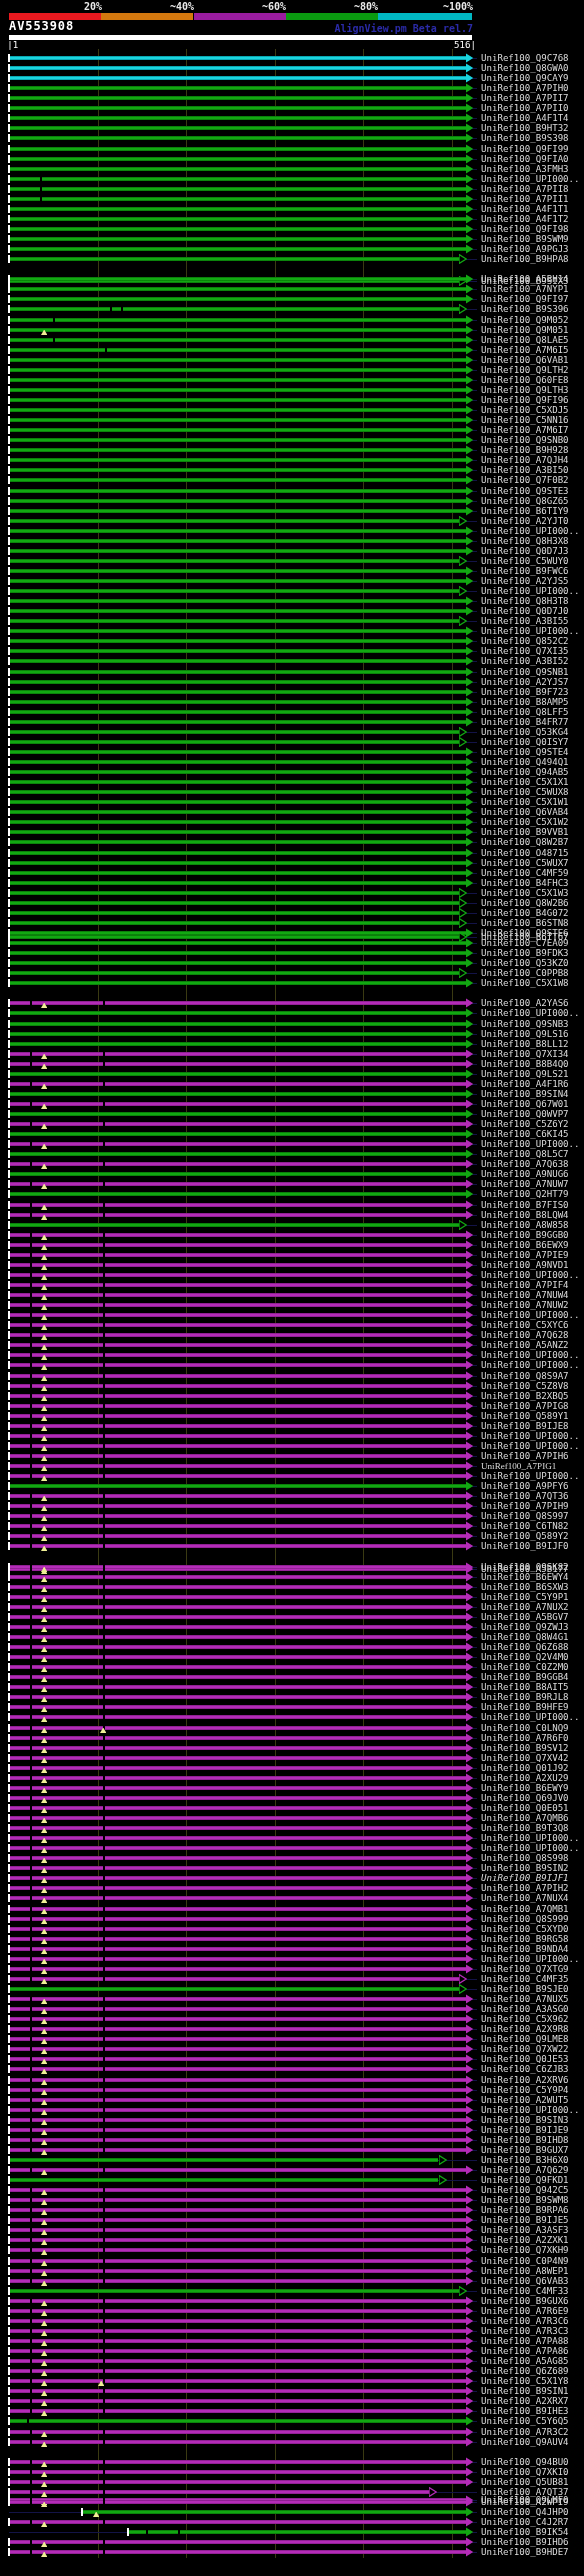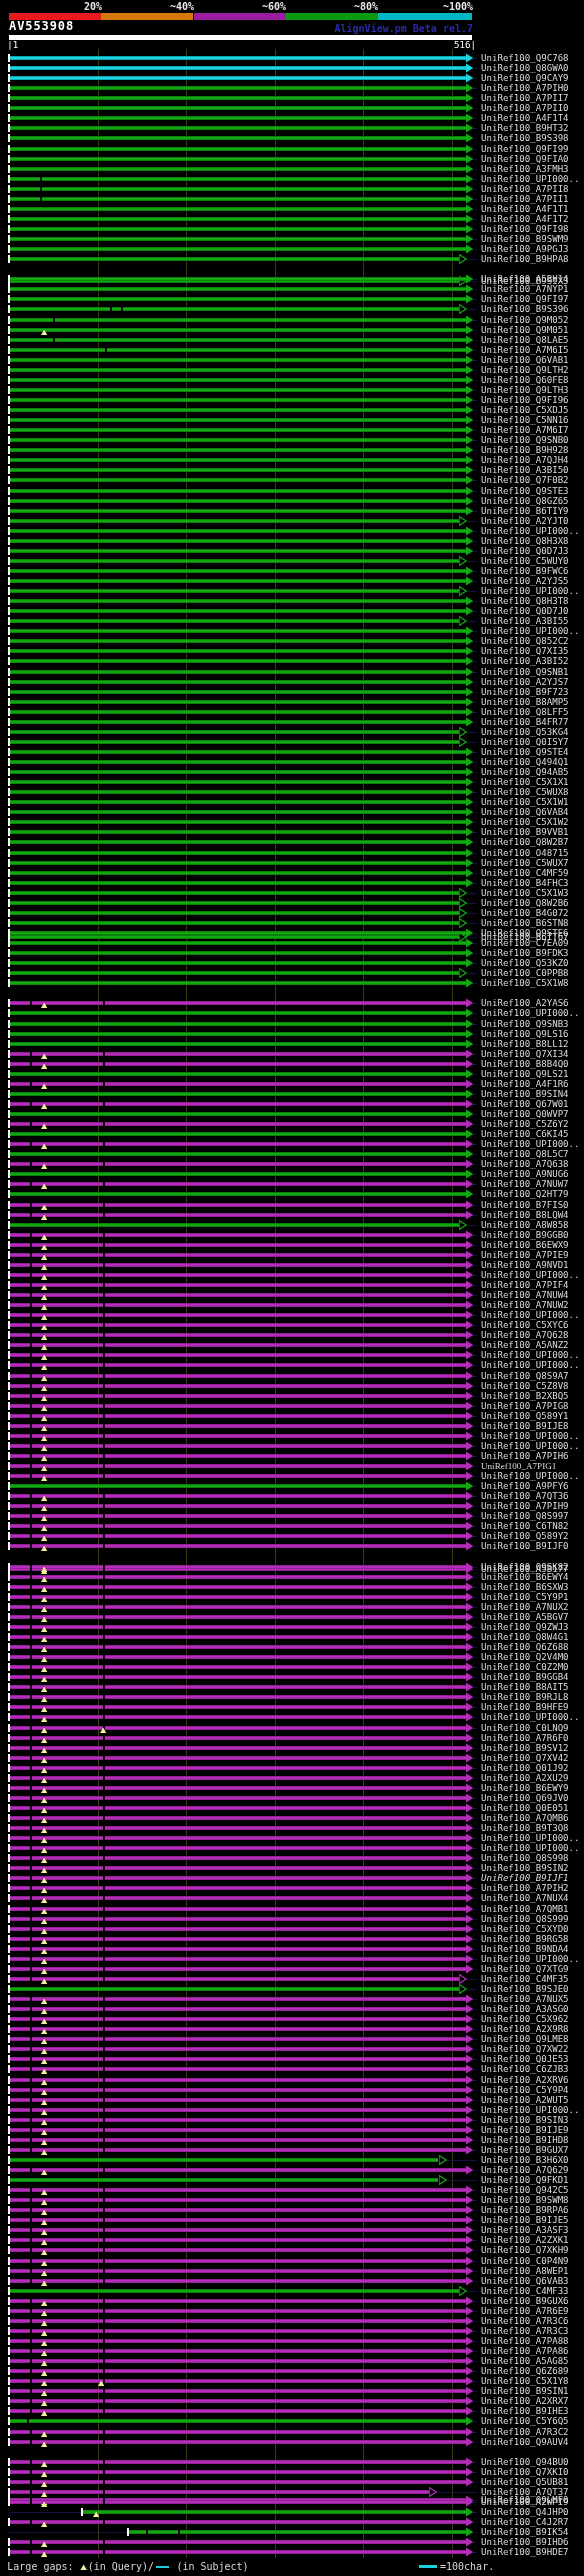--- a/index.html
+++ b/index.html
@@ -2719,19 +2719,14 @@
         <div class="gaptick" style="left: 30px;"></div>
         <div class="gaptick" style="left: 103px;"></div>
         <div class="tri" style="left: 41px;"></div>
         <svg width="8.2" height="10" style="position: absolute; left: 466px; top: 0px;" viewBox="0 0 9 11">
           <polygon points="0,0.5 8,5.5 0,10.5" fill="#b42cb8"></polygon>
         </svg>
         <span class="rowlabel">UniRef100_B9HDE7</span>
       </div>
     </div>
 
-  <div id="legend">
-    <span class="txt" style="left:7.3px;"><span>Large gaps:</span> <span class="legend-tri"></span><span>(in Query)/</span><span class="cyan-dash"></span><span> (in Subject)</span></span>
-    <span id="scale-chip"></span>
-    <span class="txt" style="left:440px;">=100char.</span>
-  </div>
 </div>
 
 
 </body></html>

